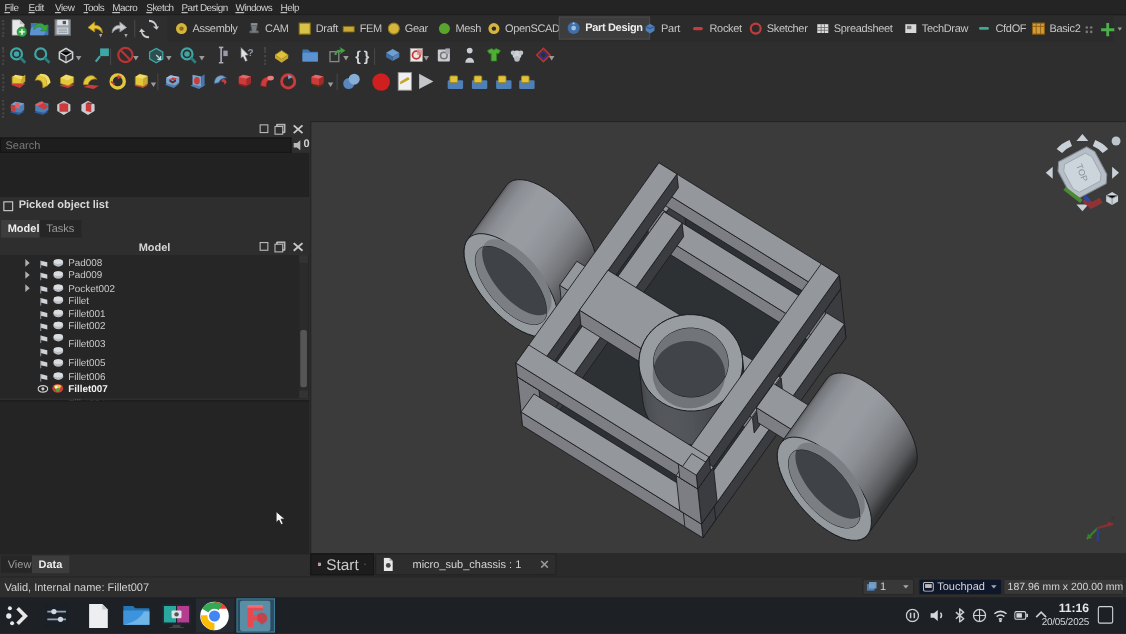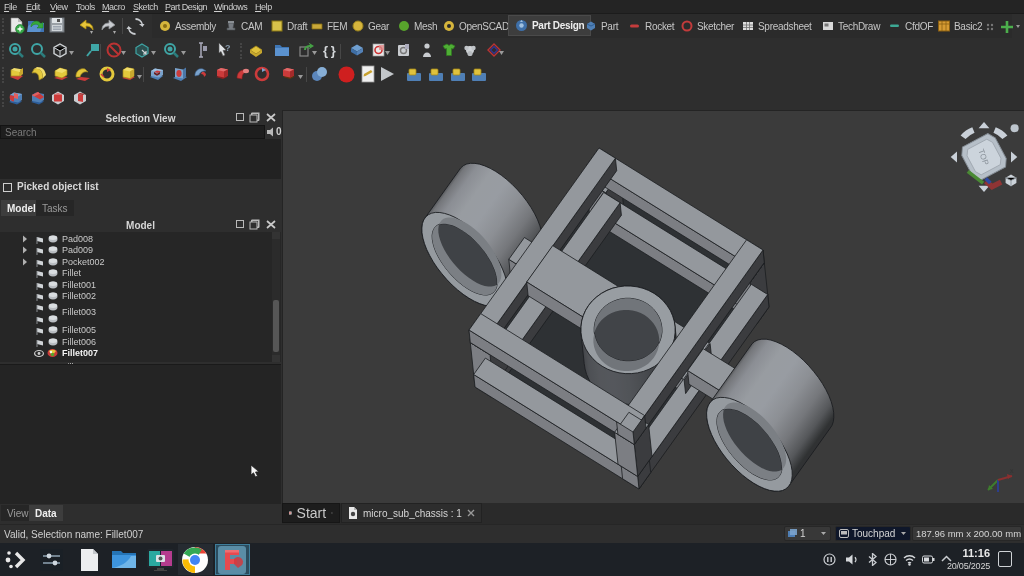--- a/index.html
+++ b/index.html
@@ -380,21 +380,20 @@
         <path d="M4 4.5 l4-1.5 4 1.5z" fill="#e06060"></path>
       </svg>
       <svg class="abs" style="left:72px;top:76px" width="17" height="16" viewBox="0 0 17 16">
         <path d="M8 1.5 l6 3.5 0 6 -6 3.5 -6-3.5 0-6z" fill="#c9ccd0"></path>
         <path d="M6 4 l5 1 0 7 -5-1z" fill="#cc3b3b"></path>
         <path d="M6 4 l2-1 5 1 -2 1z" fill="#a32a2a"></path>
       </svg>
       <div class="grip" style="left:2px;top:77px"></div>
 </div>
 <div id="dock">
-<div class="hdr" style="top:2px;line-height:13px">Selection View</div>
       <div class="winbtn" style="left:236px;top:3px"></div>
       <div class="winbtn" style="left:251px;top:3px;background:transparent"></div>
       <div class="winbtn" style="left:250px;top:2px;border:none;width:10px;height:10px"></div>
       <svg class="abs" style="left:249px;top:2px" width="11" height="11" viewBox="0 0 11 11">
         <rect x="3" y="1" width="7" height="7" fill="none" stroke="#b9b9b9"></rect>
         <rect x="1" y="3" width="7" height="7" fill="#2e2e2e" stroke="#b9b9b9"></rect>
       </svg>
       <svg class="abs" style="left:266px;top:3px" width="10" height="9" viewBox="0 0 10 9">
         <path d="M1 1 L9 8 M9 1 L1 8" stroke="#c9c9c9" stroke-width="1.7"></path>
       </svg>
@@ -676,30 +675,30 @@
 <text x="24" y="5" font-size="7" fill="#333">x</text>
 </svg>
 </div>
 <div id="mdibar">
 <div class="abs" style="left:0;top:0;width:58px;height:20px;background:#1d1d1d;border:1px solid #161616;display:flex;align-items:center;gap:5px;padding:0 6px;font-size:14px;color:#c9c9c9"><svg width="11" height="12" viewBox="0 0 11 12">
           <rect x="0" y="0" width="11" height="12" rx="1" fill="#e8e8e8"></rect>
           <path d="M2 2 h7 v2 h-5 v2 h4 v2 h-4 v2 h-2 z" fill="#b33"></path>
         </svg>Start<svg width="8" height="8" viewBox="0 0 8 8">
           <path d="M1 1 L7 7 M7 1 L1 7" stroke="#999" stroke-width="1.4"></path>
         </svg></div>
-      <div class="abs" style="left:59px;top:0;height:20px;background:#2d2d2d;border:1px solid #222;display:flex;align-items:center;gap:5px;padding:0 6px;font-size:10px;color:#d5d5d5;white-space:nowrap"><svg width="10" height="12" viewBox="0 0 10 12">
+      <div class="abs" style="left:59px;top:0;height:20px;background:#2d2d2d;border:1px solid #222;display:flex;align-items:center;gap:17px;padding:0 6px;font-size:10px;color:#d5d5d5;white-space:nowrap"><svg width="10" height="12" viewBox="0 0 10 12">
           <path d="M1 0 h5 l3 3 v9 h-8z" fill="#e8e8e8"></path>
           <path d="M6 0 l3 3 h-3z" fill="#b5b5b5"></path>
           <circle cx="5" cy="7" r="2.2" fill="#444"></circle>
         </svg>micro_sub_chassis : 1<svg width="8" height="8" viewBox="0 0 8 8">
           <path d="M1 1 L7 7 M7 1 L1 7" stroke="#999" stroke-width="1.4"></path>
         </svg></div>
 </div>
 <div id="status">
-<div class="abs" style="left:4px;top:4px;font-size:10px;color:#d0d0d0">Valid, Selection name: Fillet007</div>
+<div class="abs" style="left:4px;top:4px;font-size:10px;color:#d0d0d0">Valid, Internal name: Fillet007</div>
       <div class="abs" style="left:784px;top:1px;width:47px;height:15px;background:#383838;border:1px solid #272727;border-radius:2px;display:flex;align-items:center;padding:0 3px;font-size:10px;color:#d5d5d5;gap:3px"><svg width="9" height="9" viewBox="0 0 9 9">
           <rect x="0" y="2" width="7" height="6" fill="#4f7fb5"></rect>
           <rect x="2" y="0" width="7" height="6" fill="#7ba3cc" opacity="0.9"></rect>
         </svg>1<svg style="margin-left:auto" width="7" height="5" viewBox="0 0 7 5">
           <path d="M1 1 l5 0 -2.5 3z" fill="#aaa"></path>
         </svg></div>
       <div class="abs" style="left:835px;top:1px;width:76px;height:15px;background:#0f172a;border:1px solid #272727;border-radius:2px;display:flex;align-items:center;padding:0 3px;font-size:10px;color:#d5d5d5;gap:3px"><svg width="10" height="9" viewBox="0 0 10 9">
           <rect x="0.5" y="0.5" width="9" height="8" rx="1.5" fill="none" stroke="#bbb"></rect>
           <rect x="2" y="2" width="6" height="3.5" fill="#bbb"></rect>
         </svg>Touchpad<svg style="margin-left:auto" width="7" height="5" viewBox="0 0 7 5">

